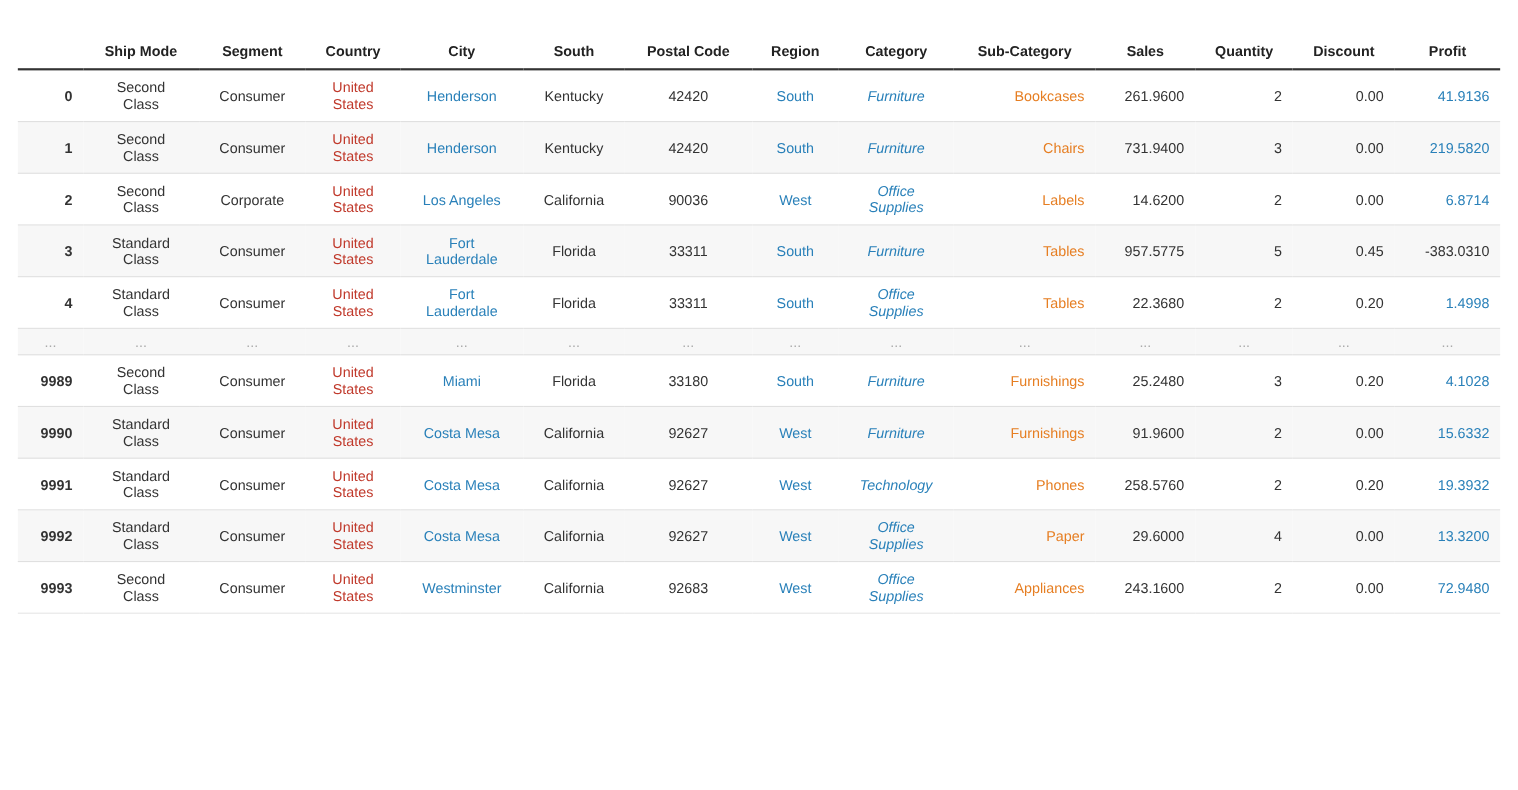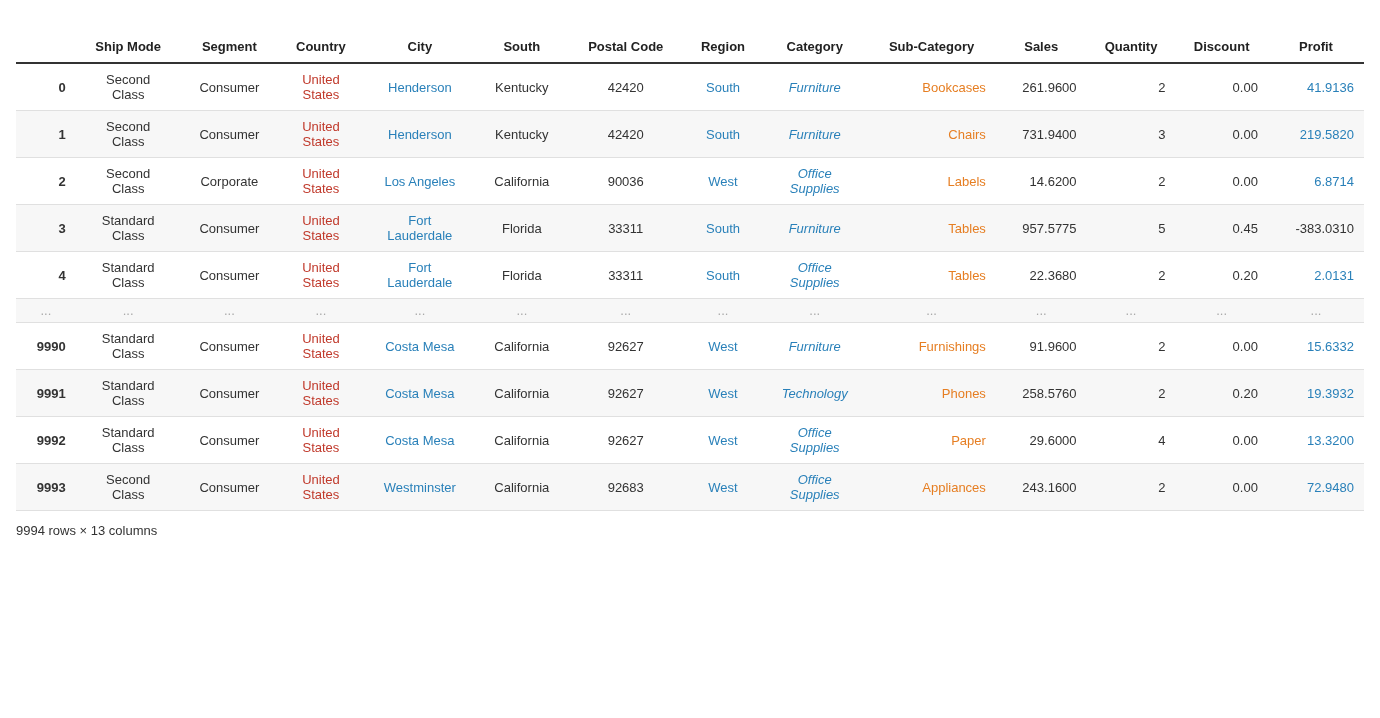--- a/index.html
+++ b/index.html
@@ -179,37 +179,53 @@
           <td class="country-cell">United<br>States</td>
           <td class="city-cell">Fort<br>Lauderdale</td>
           <td>Florida</td>
           <td>33311</td>
           <td class="region-cell">South</td>
           <td class="category-cell">Office<br>Supplies</td>
           <td class="subcategory-cell">Tables</td>
           <td class="numeric">22.3680</td>
           <td class="numeric">2</td>
           <td class="numeric">0.20</td>
-          <td class="numeric profit-positive">2.0131</td>
+          <td class="numeric profit-positive">1.4998</td>
         </tr>
         <tr class="ellipsis-row">
           <td>...</td>
           <td>...</td>
           <td>...</td>
           <td>...</td>
           <td>...</td>
           <td>...</td>
           <td>...</td>
           <td>...</td>
           <td>...</td>
           <td>...</td>
           <td>...</td>
           <td>...</td>
           <td>...</td>
           <td>...</td>
+        </tr>
+        <tr>
+          <td class="row-index">9989</td>
+          <td style="text-align: center;">Second<br>Class</td>
+          <td>Consumer</td>
+          <td class="country-cell">United<br>States</td>
+          <td class="city-cell">Miami</td>
+          <td>Florida</td>
+          <td>33180</td>
+          <td class="region-cell">South</td>
+          <td class="category-cell">Furniture</td>
+          <td class="subcategory-cell">Furnishings</td>
+          <td class="numeric">25.2480</td>
+          <td class="numeric">3</td>
+          <td class="numeric">0.20</td>
+          <td class="numeric profit-positive">4.1028</td>
         </tr>
         <tr>
           <td class="row-index">9990</td>
           <td style="text-align: center;">Standard<br>Class</td>
           <td>Consumer</td>
           <td class="country-cell">United<br>States</td>
           <td class="city-cell">Costa Mesa</td>
           <td>California</td>
           <td>92627</td>
           <td class="region-cell">West</td>
@@ -263,14 +279,13 @@
           <td class="region-cell">West</td>
           <td class="category-cell">Office<br>Supplies</td>
           <td class="subcategory-cell">Appliances</td>
           <td class="numeric">243.1600</td>
           <td class="numeric">2</td>
           <td class="numeric">0.00</td>
           <td class="numeric profit-positive">72.9480</td>
         </tr>
       </tbody>
   </table>
-  <div class="footer-text">9994 rows × 13 columns</div>
 </div>
 
 </body></html>

